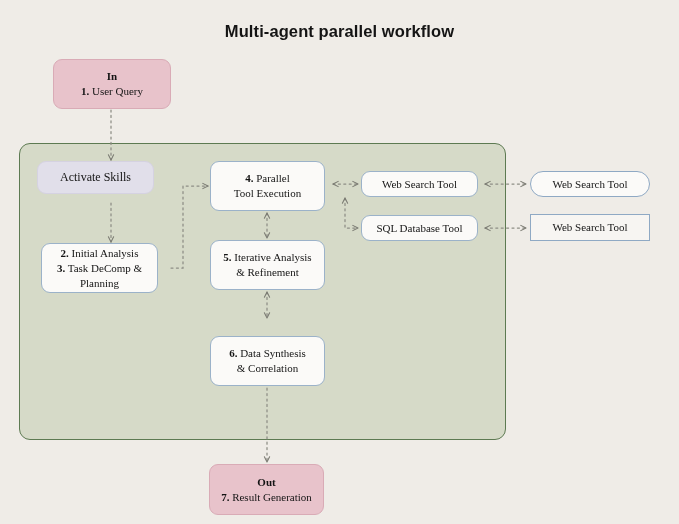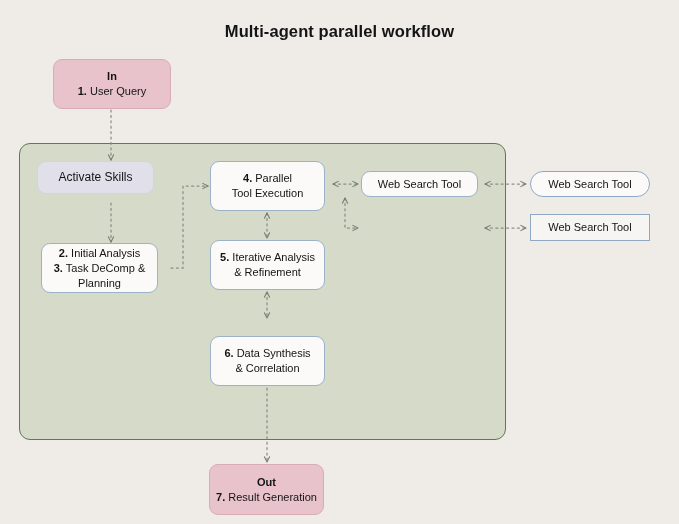--- a/index.html
+++ b/index.html
@@ -66,20 +66,21 @@
     justify-content: center;
     text-align: center;
     font-size: 11px;
     line-height: 15px;
     color: #141414;
     padding: 4px 6px;
   }
   .node .ln {
     display: block;
     white-space: nowrap;
+    font-family: Liberation Serif, serif;
   }
   .node .ln.wrap { white-space: normal; }
   .node b { font-weight: 700; }
 
   
   .node.terminal {
     background: #e8c3cb;
     border: 1px solid #d9abb6;
     border-radius: 9px;
   }
@@ -200,20 +201,23 @@
 
   <div class="node step" id="node-synthesis">
     <span class="ln"><b>6.</b> <span>Data Synthesis</span></span>
     <span class="ln">&amp; Correlation</span>
   </div>
 
   <div class="node tool" id="node-websearch-in">
     <span class="ln">Web Search Tool</span>
   </div>
 
+  <div class="node tool" id="node-sql-in">
+    <span class="ln">SQL Database Tool</span>
+  </div>
 
   <div class="node tool-pill" id="node-websearch-a">
     <span class="ln">Web Search Tool</span>
   </div>
 
   <div class="node tool-rect" id="node-websearch-b">
     <span class="ln">Web Search Tool</span>
   </div>
 
   <div class="node terminal" id="node-out">

